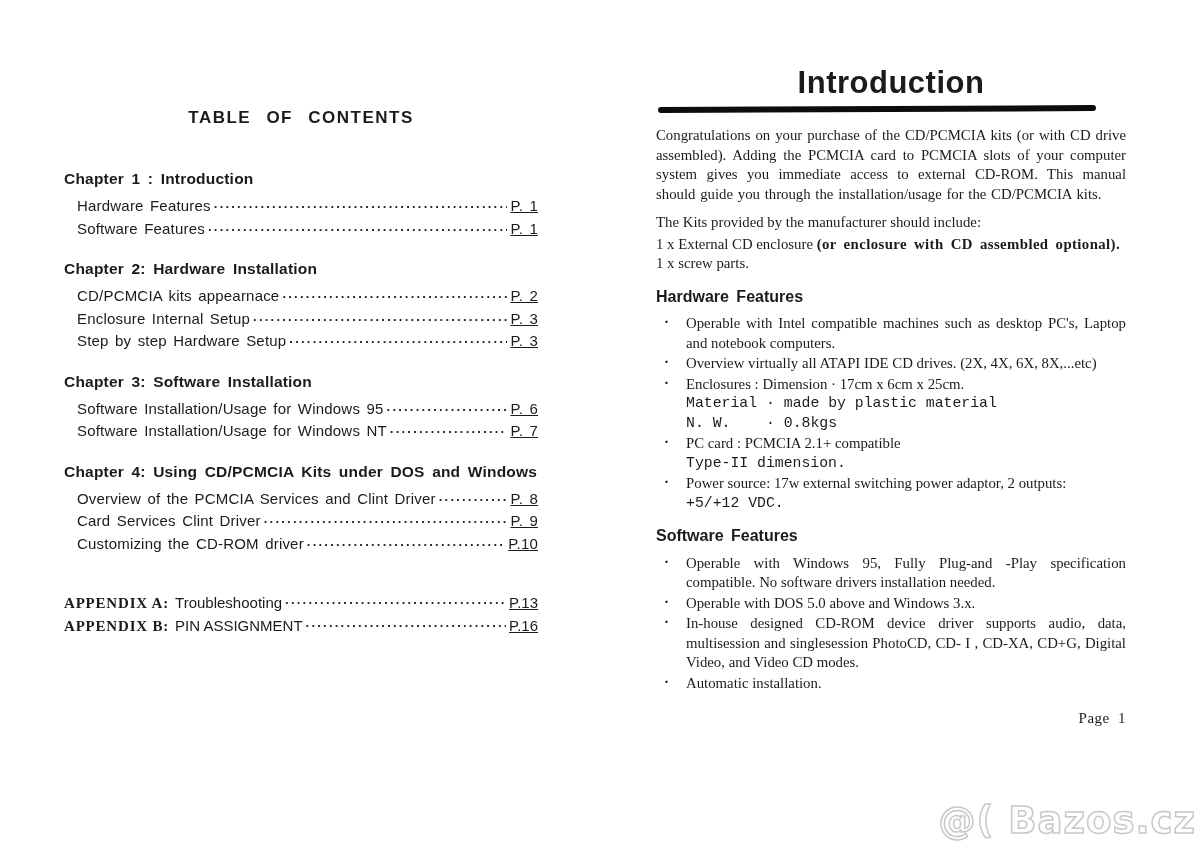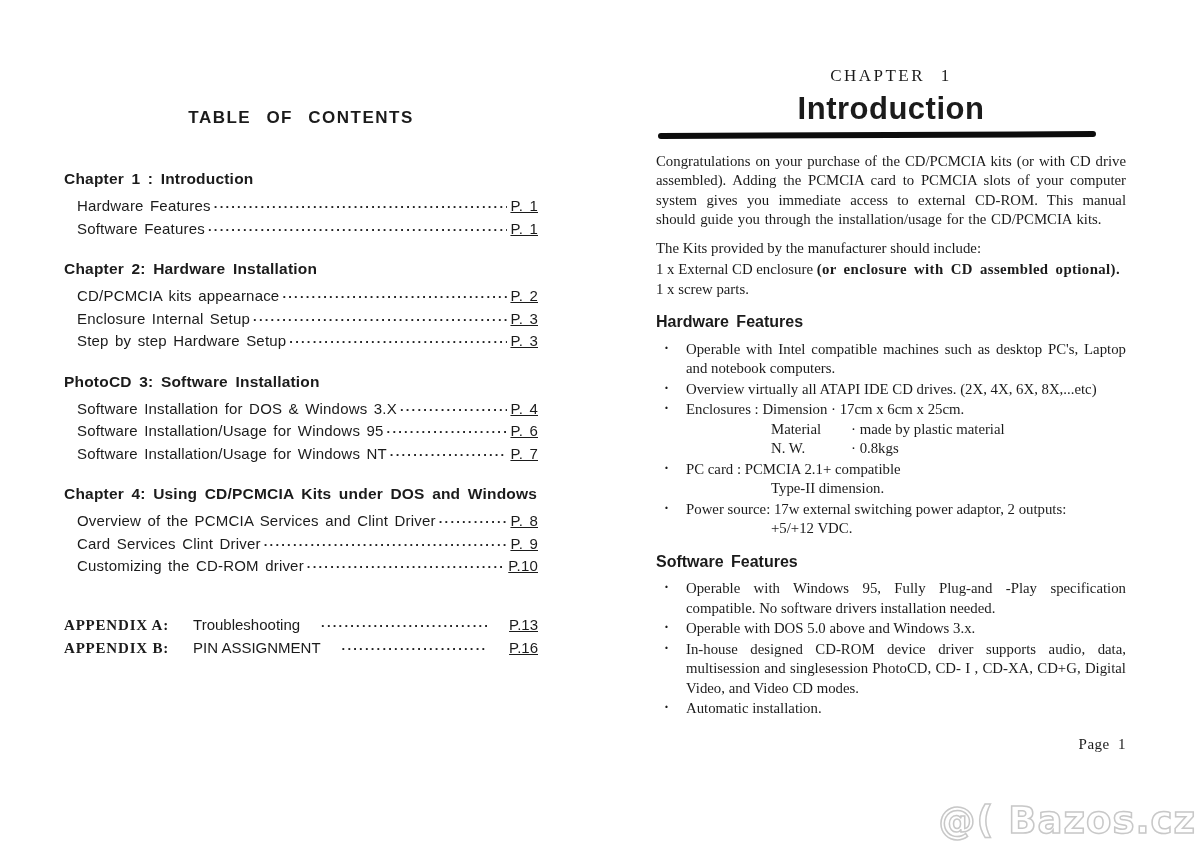--- a/index.html
+++ b/index.html
@@ -57,24 +57,23 @@
     content: "··························································································";
     letter-spacing: 1.5px;
     font-weight: bold;
     font-size: 13px;
   }
   .toc-page { white-space: nowrap; text-decoration: underline; }
 
   .toc-appendices { margin-top: 36px; }
   .appendix-row {
     display: flex;
-    align-items: flex-start;
+    align-items: center;
     font-size: 15px;
     line-height: 22px;
-    gap: 18px;
   }
   .appendix-prefix {
     font-family: "Liberation Serif", serif;
     font-weight: bold;
     letter-spacing: 0.8px;
     white-space: nowrap;
     margin-right: 6px;
   }
 
   
@@ -130,21 +129,21 @@
     position: relative;
     padding-left: 30px;
     margin: 1px 0;
     text-align: justify;
   }
   .bullet .marker {
     position: absolute;
     left: 8px; top: -1px;
     font-weight: bold;
   }
-  .spec-sub { margin-left: 85px; display: flex; }
+  .spec-sub { display: flex; font-family: Liberation Mono, monospace; }
   .spec-sub .k { display: inline-block; width: 80px; flex-shrink: 0; }
 
   .page-number {
     text-align: right;
     font-size: 15px;
     letter-spacing: 0.5px;
     word-spacing: 4px;
     margin-top: 16px;
   }
 
@@ -198,27 +197,22 @@
             <span class="toc-page">P. 3</span>
           </div>
           <div class="toc-row">
             <span class="toc-label">Step by step Hardware Setup</span>
             <span class="dots"></span>
             <span class="toc-page">P. 3</span>
           </div>
         </div>
       </div>
       <div class="toc-section">
-        <div class="toc-heading">PhotoCD 3: Software Installation</div>
-        <div class="toc-entries">
-          <div class="toc-row">
-            <span class="toc-label">Software Installation for DOS &amp; Windows 3.X</span>
-            <span class="dots"></span>
-            <span class="toc-page">P. 4</span>
-          </div>
+        <div class="toc-heading">Chapter 3: Software Installation</div>
+        <div class="toc-entries">
           <div class="toc-row">
             <span class="toc-label">Software Installation/Usage for Windows 95</span>
             <span class="dots"></span>
             <span class="toc-page">P. 6</span>
           </div>
           <div class="toc-row">
             <span class="toc-label">Software Installation/Usage for Windows NT</span>
             <span class="dots"></span>
             <span class="toc-page">P. 7</span>
           </div>
@@ -255,21 +249,20 @@
       <div class="appendix-row">
         <span class="appendix-prefix">APPENDIX B:</span>
         <span class="toc-label">PIN ASSIGNMENT</span>
         <span class="dots"></span>
         <span class="toc-page">P.16</span>
       </div>
     </div>
 </div>
 
 <div class="right-page">
-  <div class="chapter-label">CHAPTER 1</div>
   <h1 class="chapter-title">Introduction</h1>
   <div class="title-rule"></div>
   <p class="intro-para">Congratulations on your purchase of the CD/PCMCIA kits (or with CD drive assembled). Adding the PCMCIA card to PCMCIA slots of your computer system gives you immediate access to external CD-ROM. This manual should guide you through the installation/usage for the CD/PCMCIA kits.</p>
   <p class="kits-intro">The Kits provided by the manufacturer should include:</p>
   <div id="kit-items">
       <p class="kit-item"><span>1 x External CD enclosure </span><b>(or enclosure with CD assembled optional).</b></p>
       <p class="kit-item"><span>1 x screw parts.</span></p>
     </div>
   <h3 class="feature-heading">Hardware Features</h3>
   <div id="hw-bullets">

